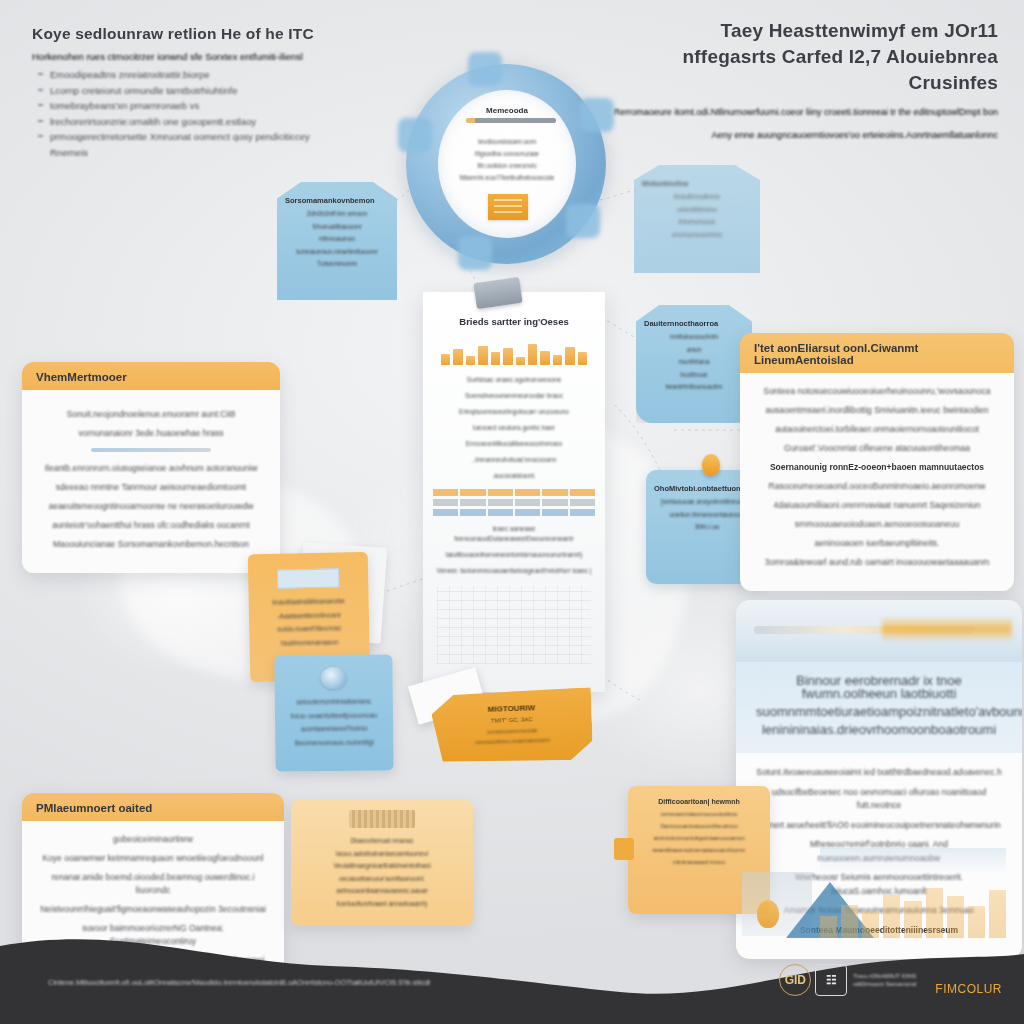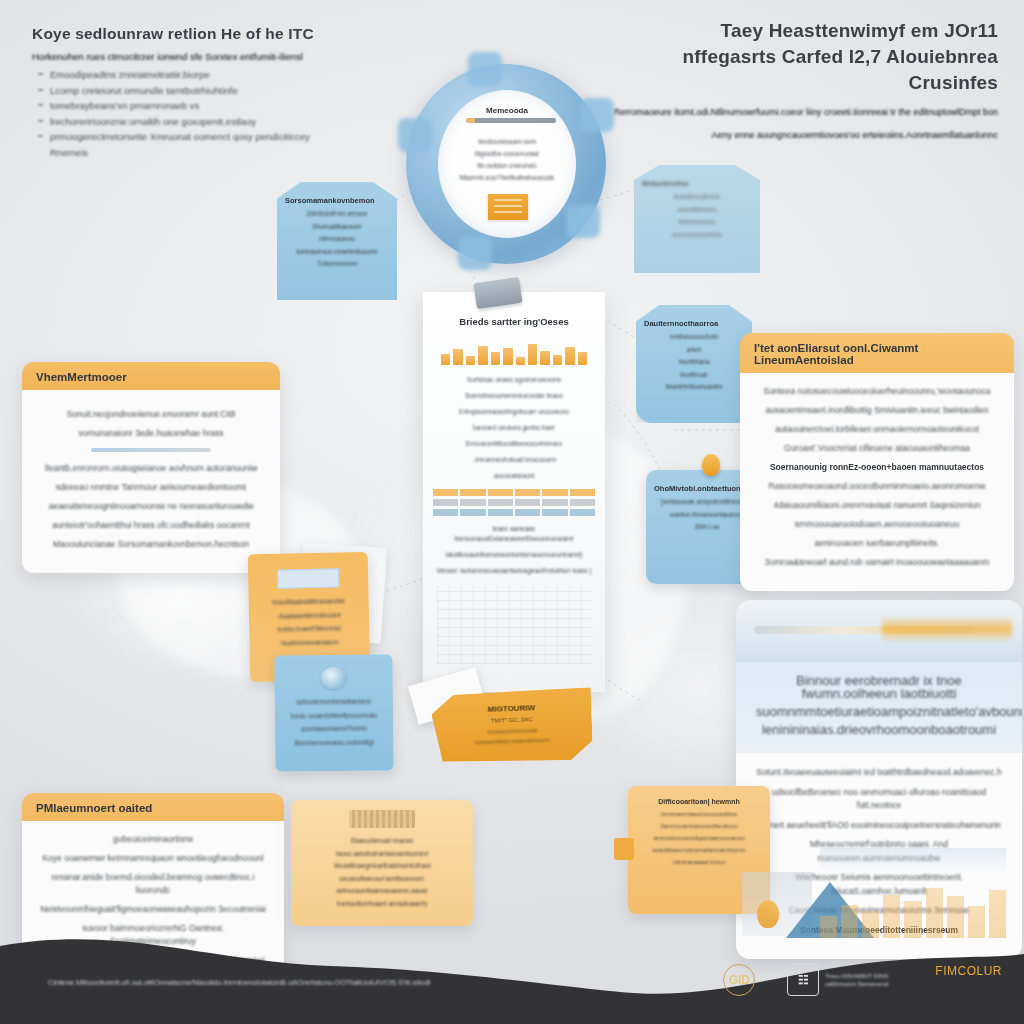--- a/index.html
+++ b/index.html
@@ -295,21 +295,21 @@
   
   #footer{
     position:absolute;left:0;bottom:0;width:1024px;height:120px;
   }
   #footer svg{position:absolute;left:0;bottom:0;}
   #footer .ftext{
     position:absolute;left:48px;bottom:36px;width:620px;
     font-size:7.5px;line-height:11px;color:#cdd0d4;
   }
   #footer .logos{
-    position:absolute;right:22px;bottom:28px;display:flex;align-items:flex-start;gap:32px;
+    position:absolute;right:22px;bottom:28px;display:flex;align-items:flex-end;gap:4px;
   }
   .logo{display:flex;align-items:center;gap:6px;}
   .logo .mark{
     width:30px;height:30px;border:1.6px solid #d8dadd;border-radius:4px;
     display:flex;align-items:center;justify-content:center;
     font-size:12px;font-weight:bold;color:#e2e4e7;
   }
   .logo .mark.round{border-radius:50%;border-color:#c9a35a;color:#e7c57c;}
   .logo .ltext{font-size:6px;line-height:8px;color:#d6d9dc;max-width:78px;}
   .logo .wordmark{font-size:12px;font-weight:normal;color:#e9a93b;letter-spacing:.5px;}
@@ -507,21 +507,21 @@
       <p class="blur2">Binnour eerobrernadr ix tnoe  fwumn.oolheeun laotbiuotti</p>
       <p class="blur2">suomnmmtoetiuraetioampoiznitnatleto'avbounnd.aoeaa</p>
       <p class="blur2">leninininaias.drieovrhoomoonboaotroumi</p>
     </div>
     <div class="whiteblock">
       <p class="blur2">Sotunt.itvoaeeuauseeoiaimt ied  txatthtrdbaedneaod.adoavenec.h</p>
       <p class="blur2">udsocifbeBeoesec noo oevnornuaci ofiuroao  noanittoaod futt.neotnce</p>
       <p class="blur2">Soinert aeueheeitt'llAO0 eooimineocouipoetnersnateohwnwnurin</p>
       <p class="blur2">Mheseoo'remirf'ootnbnrio oaani. And nueuooeen.aurnruienumnoaobw</p>
       <p class="blur2">Wwrheoosr Seiumis aenmoonooettintreoerit.  biiucaS.oarnhoc.lumoanlt</p>
-      <p class="blur2">Caost Nonac heoeuuineamunauiunna 3emnuae</p>
+      <p class="blur2">Amamar Nonac heoeuuineamunauiunna 3emnuae</p>
       <p class="blur1 em">Sonteea Maumooeeditotteniiinesrseum</p>
     </div>
   </div>
 
   <div id="note-paper-behind"></div>
   <div class="note" id="note-orange-mid">
     <div class="swatch"></div>
     <p class="blur2">tnauiltaatndiiitnanarobe</p>
     <p class="blur2">-Aaataantiennlincanr</p>
     <p class="blur2">sutdu.toanrt'iliecnrac</p>

